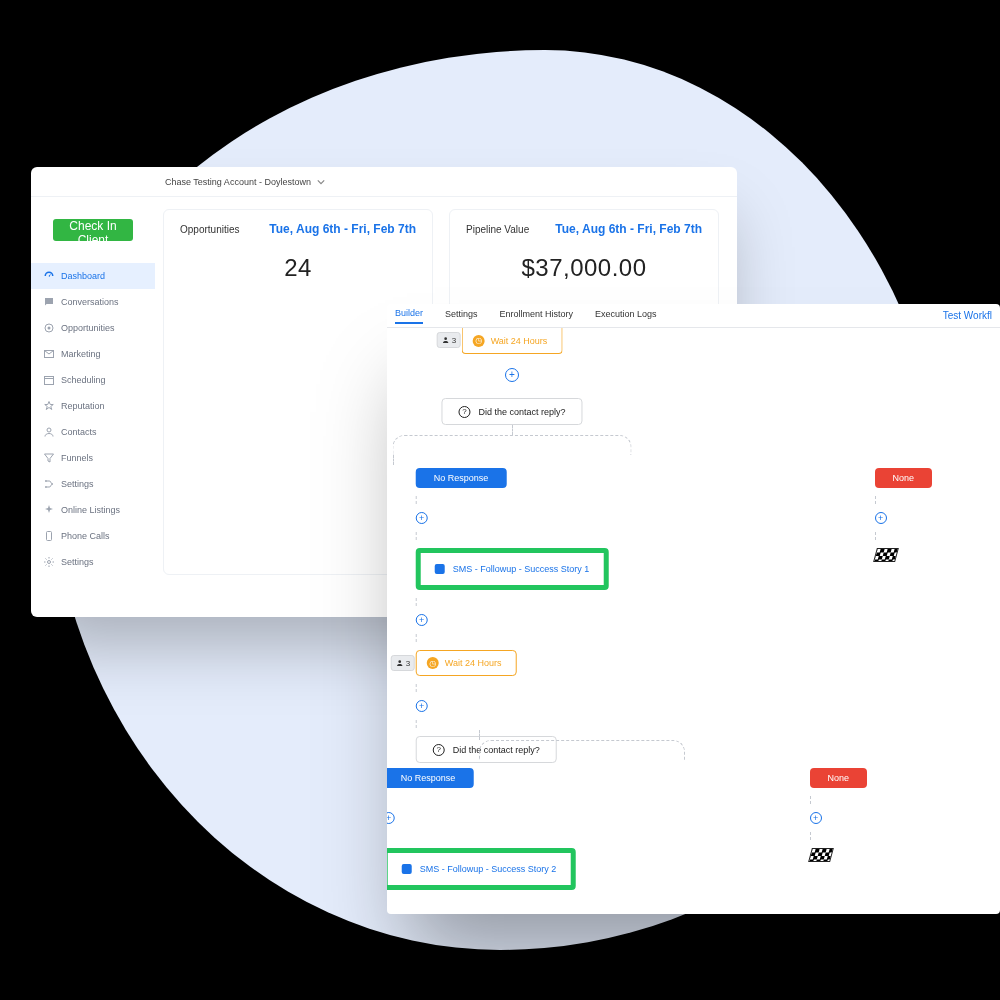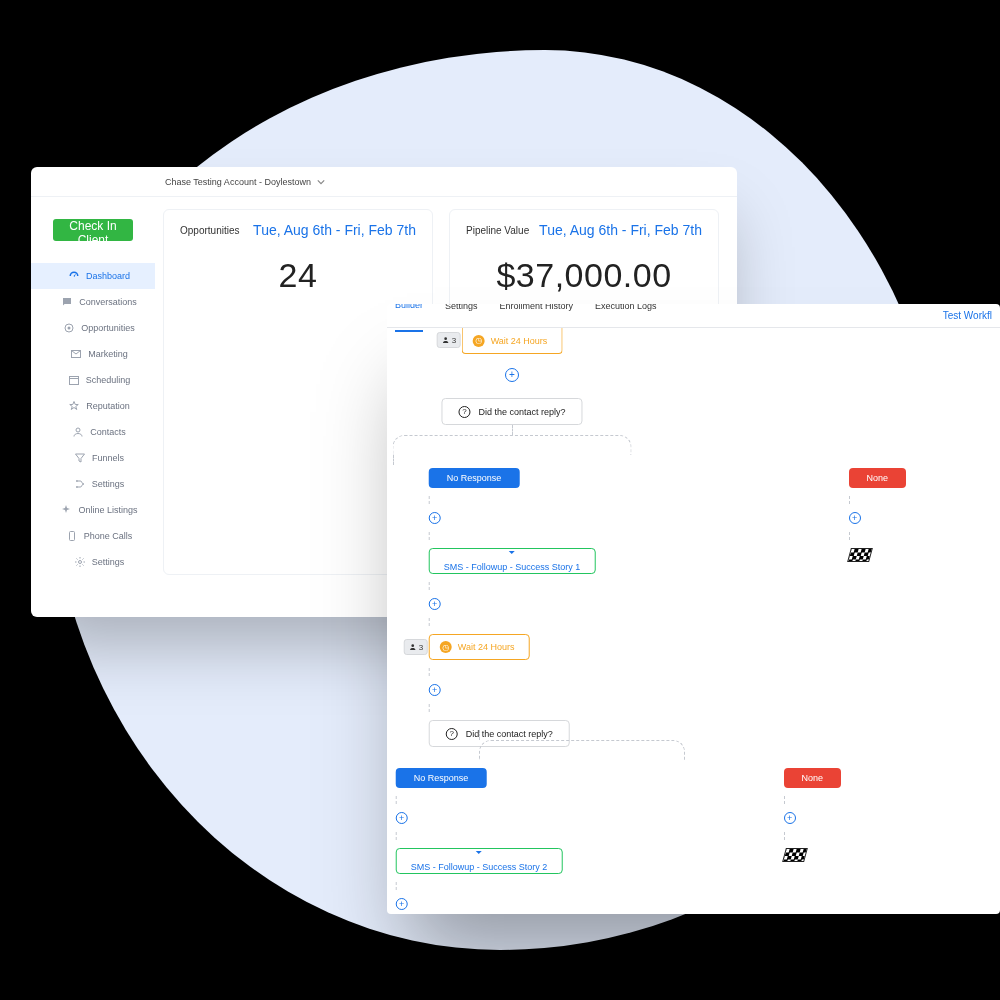--- a/index.html
+++ b/index.html
@@ -22,42 +22,42 @@
   .chev { width:8px; height:8px; }
   .pb-body { display:flex; }
   .sidebar { width:124px; padding-top:22px; display:flex; flex-direction:column; align-items:center; }
   .checkin-btn {
     width:80px; height:22px; background:#32b643; color:#fff; font-size:12px;
     border:none; border-radius:3px; font-weight:500;
   }
   .nav { width:100%; margin-top:22px; }
   .nav-item {
     height:26px; display:flex; align-items:center; gap:6px; padding-left:12px;
-    font-size:9px; color:#6b7280;justify-content:center;
+    font-size:9px; color:#6b7280;
   }
   .nav-item.active { background:#e6f0ff; color:#1a73e8; font-weight:500; }
   .nav-ico { width:12px; height:12px; display:inline-flex; align-items:center; justify-content:center; }
   .cards-row { padding:12px 0 0 8px; display:flex; gap:16px; }
   .stat-card { width:270px; background:#fff; border:1px solid #eef1f5; border-radius:6px; padding:12px 16px 18px; }
   .card-head { display:flex; justify-content:space-between; align-items:center; margin-bottom:18px;}
   .card-title { font-size:10px; color:#333; font-weight:500; }
-  .date-range { font-size:14px; color:#1a73e8; font-weight:400; }
-  .big-number { font-size:34px; color:#222; text-align:center; font-weight:400; letter-spacing:.5px;}
+  .date-range { font-size:12px; color:#1a73e8; font-weight:700; }
+  .big-number { font-size:24px; color:#222; text-align:center; font-weight:400; letter-spacing:.5px;}
   
   .panel-front {
     position:absolute; left:387px; top:304px; width:613px; height:610px;
     background:#fff; border-radius:4px;
     box-shadow: 0 60px 80px -20px rgba(0,0,0,.35);
     overflow:hidden;
   }
   .tabs {
     display:flex; align-items:center; gap:22px; height:24px; padding:0 8px;
     border-bottom:1px solid #e5e7eb; font-size:9px; color:#333;
   }
-  .tab { padding-bottom:20px; }
+  .tab { padding-bottom:4px; }
   .tab.active { color:#1a73e8; border-bottom:2px solid #1a73e8; font-weight:500;}
   .tab-spacer { flex:1; }
   .test-wf { font-size:10px; color:#1a73e8; }
   .flow-canvas { position:relative; width:100%; height:calc(100% - 24px);}
   
   .wait-box {
     position:absolute; left:50%; transform:translateX(-50%);
     border:1px solid #f5a623; border-radius:4px; height:26px;
     display:flex; align-items:center; gap:6px; padding:0 14px 0 10px;
     font-size:9px; color:#f5a623; background:#fff;
@@ -90,23 +90,23 @@
     font-size:9px; color:#222; background:#fff;
   }
   .q-ico { width:12px; height:12px; border:1.3px solid #222; border-radius:50%; display:inline-flex; align-items:center; justify-content:center; font-size:8px;}
   .pill {
     height:20px; border-radius:4px; padding:0 18px; font-size:9px; color:#fff;
     display:inline-flex; align-items:center;
   }
   .pill.blue { background:#1a73e8; }
   .pill.red { background:#ea4335; }
   .sms-box {
-    border:1px solid #22c55e; border-radius:4px; height:26px;
-    display:inline-flex; align-items:center; gap:8px; padding:5px 14px;
-    font-size:9px; color:#1a73e8; background:#fff;flex-direction:column;
+    border:5px solid #22c55e; border-radius:4px; height:26px;
+    display:inline-flex; align-items:center; gap:8px; padding:16px 14px;
+    font-size:9px; color:#1a73e8; background:#fff;
   }
   .sms-ico { width:10px; height:10px; background:#1a73e8; border-radius:2px; position:relative;}
   .sms-ico::after { content:""; position:absolute; left:2px; bottom:-3px; border:3px solid transparent; border-top-color:#1a73e8;}
   .finish-flag {
     width:22px; height:14px; background:
       repeating-conic-gradient(#000 0 25%, #fff 0 50%) 0 0/7px 7px;
     transform: skewX(-15deg);
     border:1px solid #222;
   }
   

